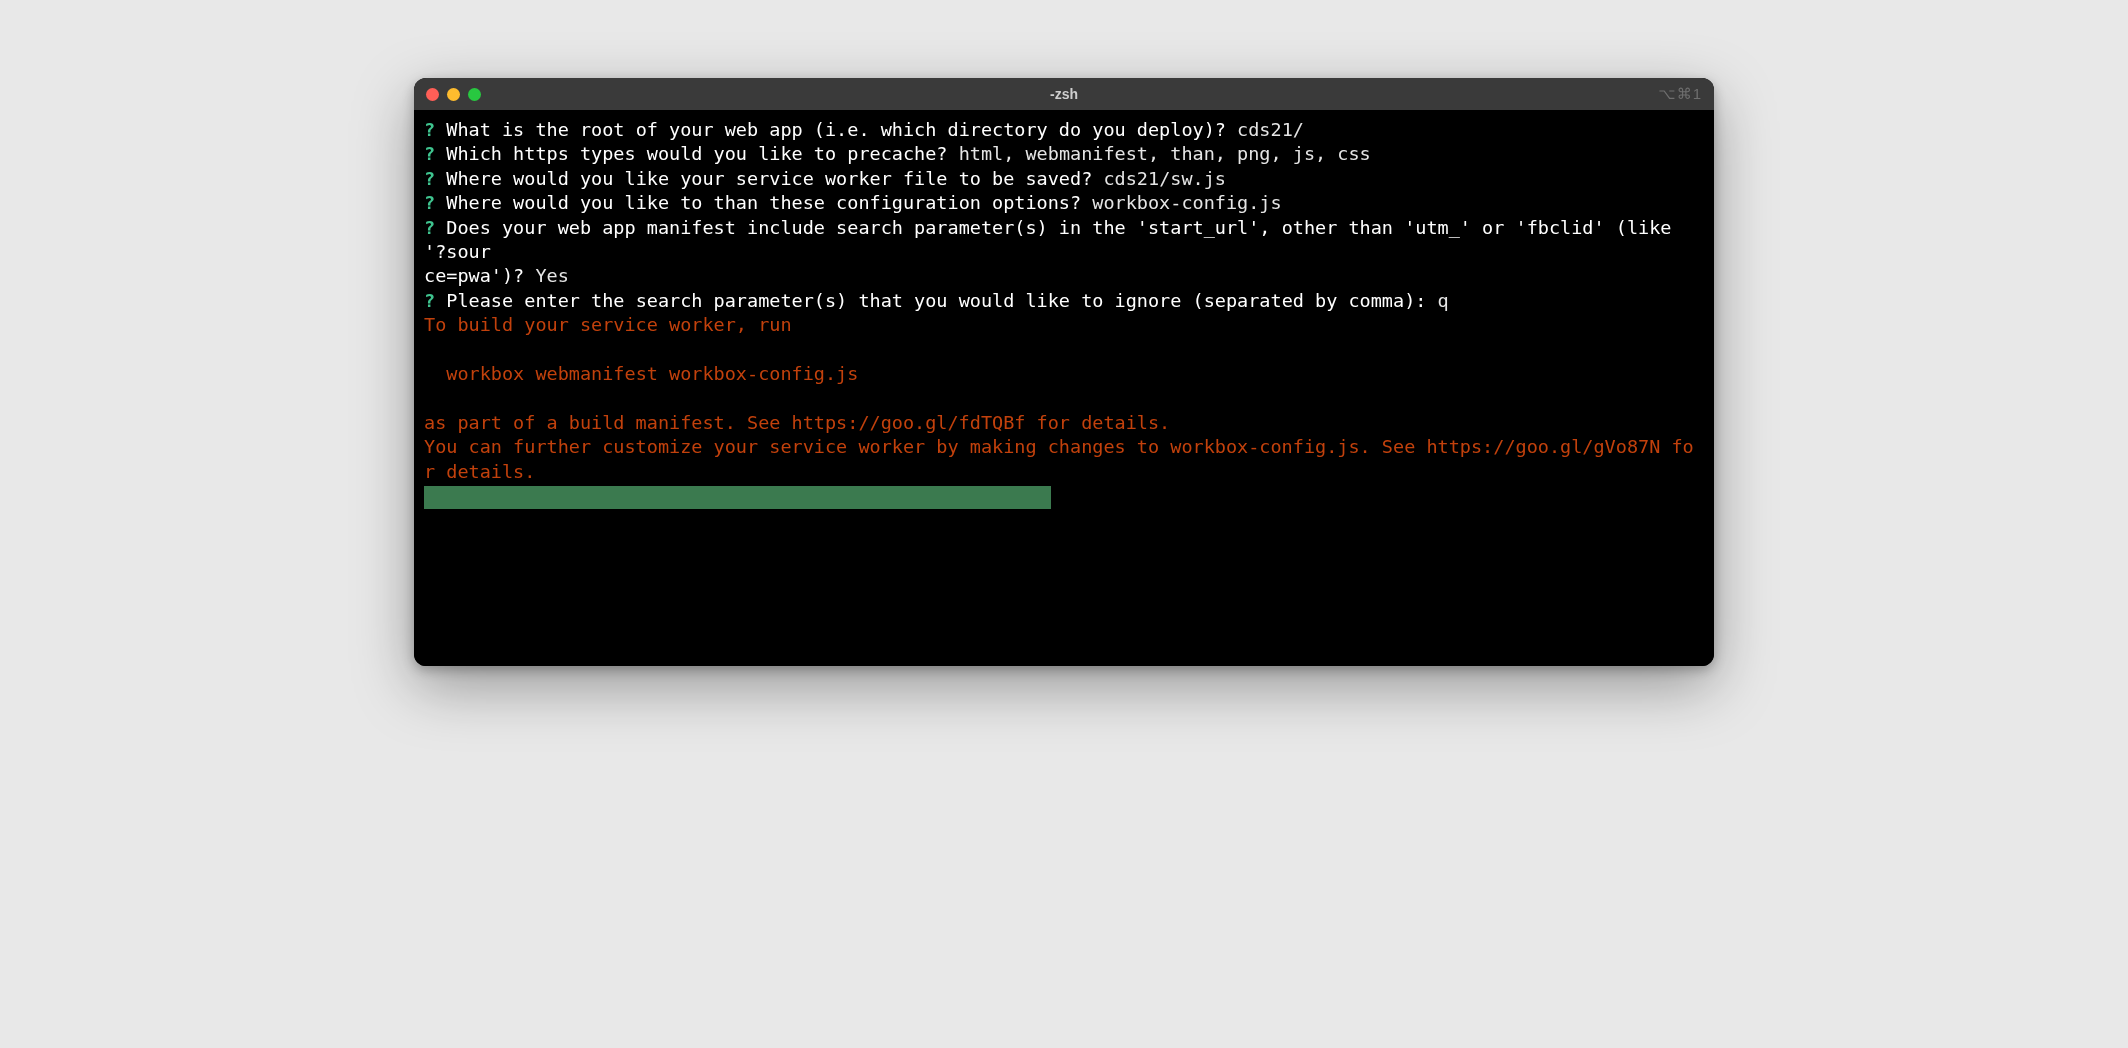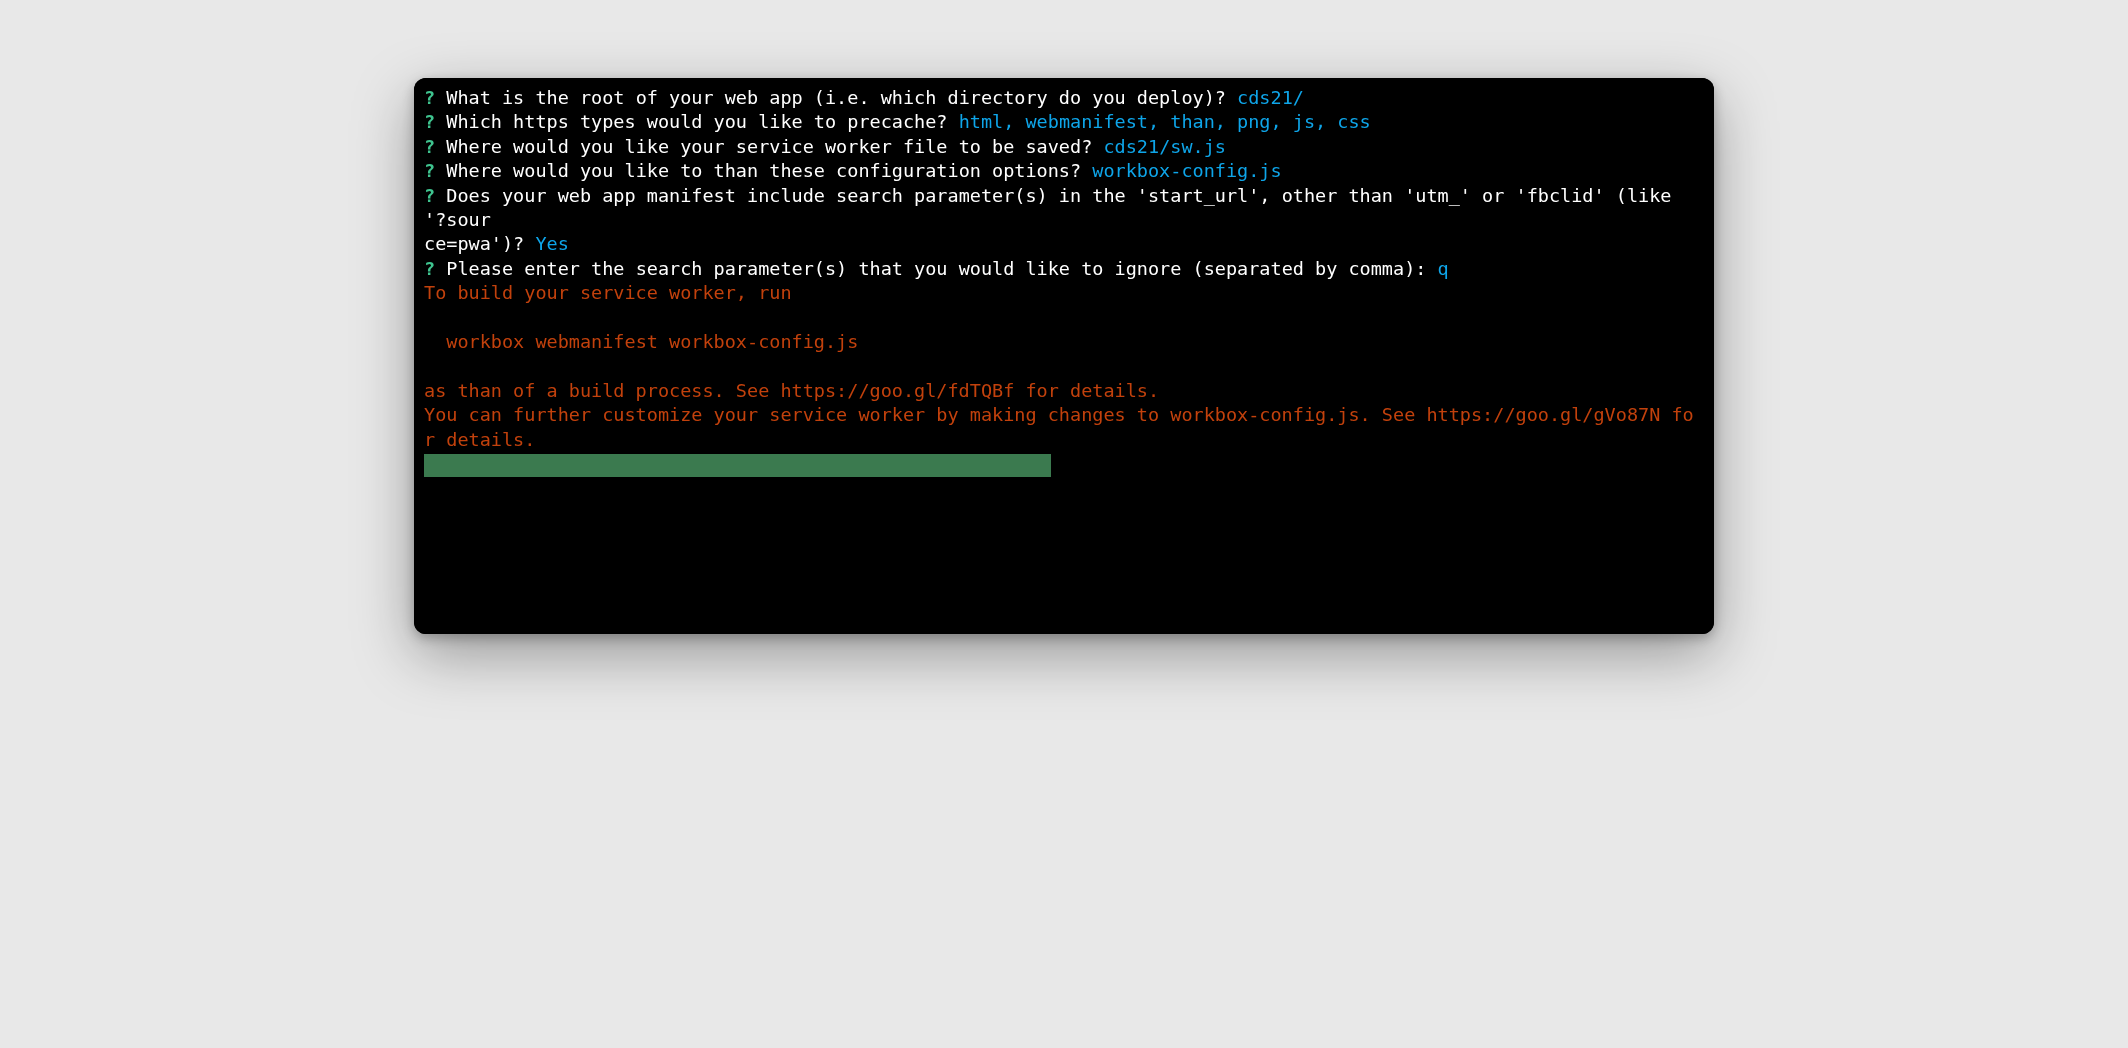--- a/index.html
+++ b/index.html
@@ -62,42 +62,51 @@
     font-size: 18.5px;
     line-height: 1.32;
     color: #d7d7d7;
     white-space: pre-wrap;
     word-break: break-all;
     font-family: "SF Mono", "Menlo", "Monaco", "Consolas", monospace;
     min-height: 556px;
   }
   .q { color: #3fc48f; font-weight: bold; }
   .bold { color: #ffffff; font-weight: normal; }
-  .ans { color: #0ea5e9; }
+  .ans { color: #e5e5e5; }
   .dim { color: #c2410c; }
   .cursor-block {
     display:inline-block;
     background:#3b7a4f;
     height:1.2em;
     width:49%;
     vertical-align:bottom;
   }
 </style>
 </head>
 <body>
 
 <div class="window">
+  <div class="titlebar">
+    <div class="traffic-lights">
+      <div class="dot red"></div>
+      <div class="dot yellow"></div>
+      <div class="dot green"></div>
+    </div>
+    <div class="title">-zsh</div>
+    <div class="tabinfo">⌥⌘1</div>
+  </div>
 
   <div class="term"><span class="q">?</span> <span class="bold">What is the root of your web app (i.e. which directory do you deploy)?</span> <span class="ans">cds21/</span>
 <span class="q">?</span> <span class="bold">Which https types would you like to precache?</span> <span class="ans">html, webmanifest, than, png, js, css</span>
 <span class="q">?</span> <span class="bold">Where would you like your service worker file to be saved?</span> <span class="ans">cds21/sw.js</span>
 <span class="q">?</span> <span class="bold">Where would you like to than these configuration options?</span> <span class="ans">workbox-config.js</span>
 <span class="q">?</span> <span class="bold">Does your web app manifest include search parameter(s) in the 'start_url', other than 'utm_' or 'fbclid' (like '?sour
 ce=pwa')?</span> <span class="ans">Yes</span>
 <span class="q">?</span> <span class="bold">Please enter the search parameter(s) that you would like to ignore (separated by comma):</span> <span class="ans">q</span>
 <span class="dim">To build your service worker, run</span>
 
 <span class="dim">  workbox webmanifest workbox-config.js</span>
 
-<span class="dim">as than of a build process. See https://goo.gl/fdTQBf for details.</span>
+<span class="dim">as part of a build manifest. See https://goo.gl/fdTQBf for details.</span>
 <span class="dim">You can further customize your service worker by making changes to workbox-config.js. See https://goo.gl/gVo87N for details.</span>
 <span class="cursor-block"></span></div>
 </div>
 
 </body></html>

